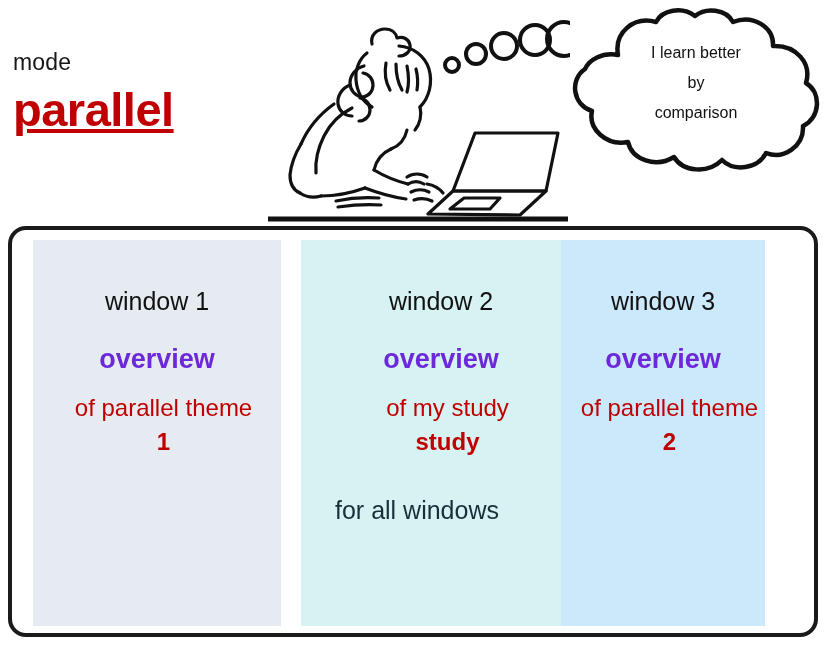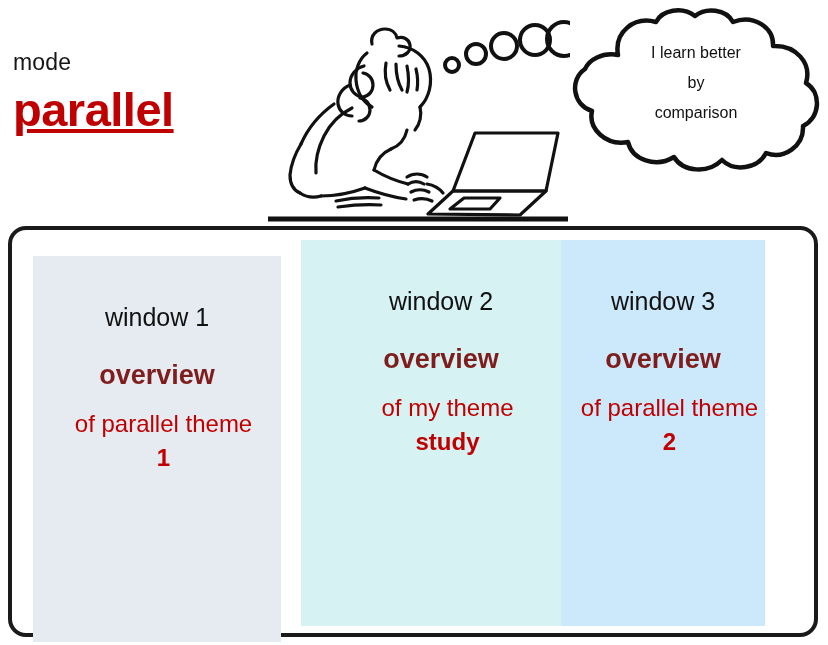--- a/index.html
+++ b/index.html
@@ -81,21 +81,21 @@
     border: 4px solid #1a1a1a;
     border-radius: 18px;
     background: #ffffff;
   }
   .window-panel {
     position: absolute;
     top: 10px;
     height: 386px;
     box-sizing: border-box;
   }
-  #window-panel-1 { left: 21px;  width: 248px; margin-top: 16px; }
+  #window-panel-1 { left: 21px;  width: 248px; }
   #window-panel-2 { left: 289px; width: 280px; }
   #window-panel-3 { left: 549px; width: 204px; padding-left: 36px; }
 
   .window-label {
     position: absolute;
     left: 0;
     right: 0;
     top: 46px;
     text-align: center;
     font-size: 25px;
@@ -104,21 +104,21 @@
   }
   .window-overview {
     position: absolute;
     left: 0;
     right: 0;
     top: 103px;
     text-align: center;
     font-size: 27px;
     line-height: 32px;
     font-weight: bold;
-    color: #7f1d1d;
+    color: #6d28d9;
   }
   .window-sub {
     position: absolute;
     left: 13px;
     right: 0;
     top: 151px;
     text-align: center;
     font-size: 24px;
     line-height: 34px;
     color: #C00000;
@@ -232,29 +232,30 @@
     <div class="window-sub">
       <span>of parallel theme</span>
       <span class="emph">1</span>
     </div>
   </div>
 
   <div class="window-panel" id="window-panel-2" style="background: rgb(214, 242, 243);">
     <div class="window-label">window 2</div>
     <div class="window-overview">overview</div>
     <div class="window-sub">
-      <span>of my theme</span>
+      <span>of my study</span>
       <span class="emph">study</span>
     </div>
   </div>
 
   <div class="window-panel" id="window-panel-3" style="background: rgb(204, 232, 251);">
     <div class="window-label">window 3</div>
     <div class="window-overview">overview</div>
     <div class="window-sub">
       <span>of parallel theme</span>
       <span class="emph">2</span>
     </div>
   </div>
 
   <div id="frame-caption">
+    <div>for all windows</div>
   </div>
 </div>
 
 </body></html>

